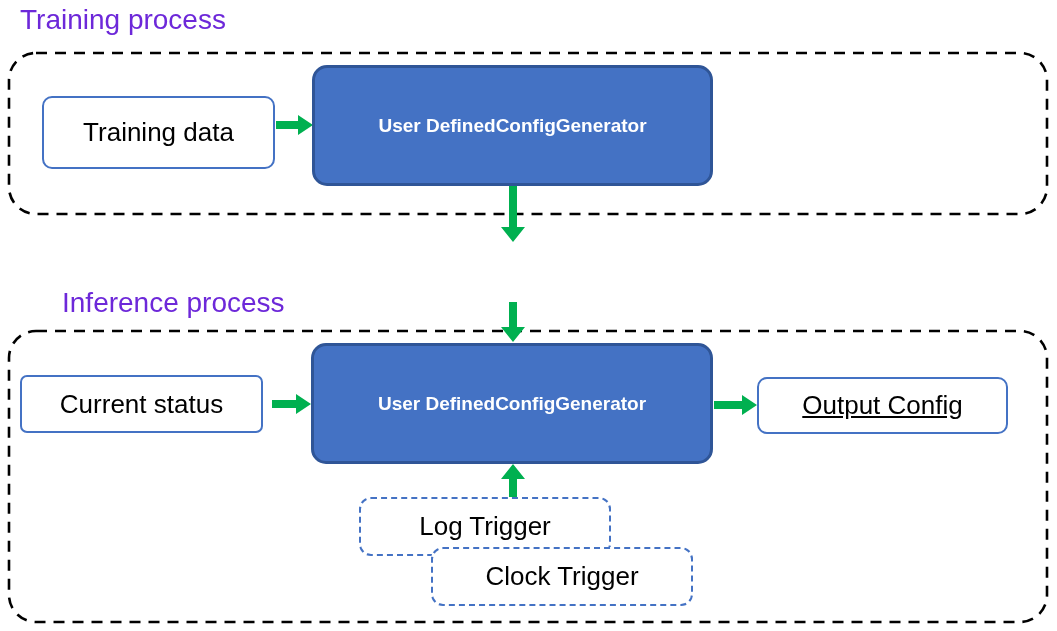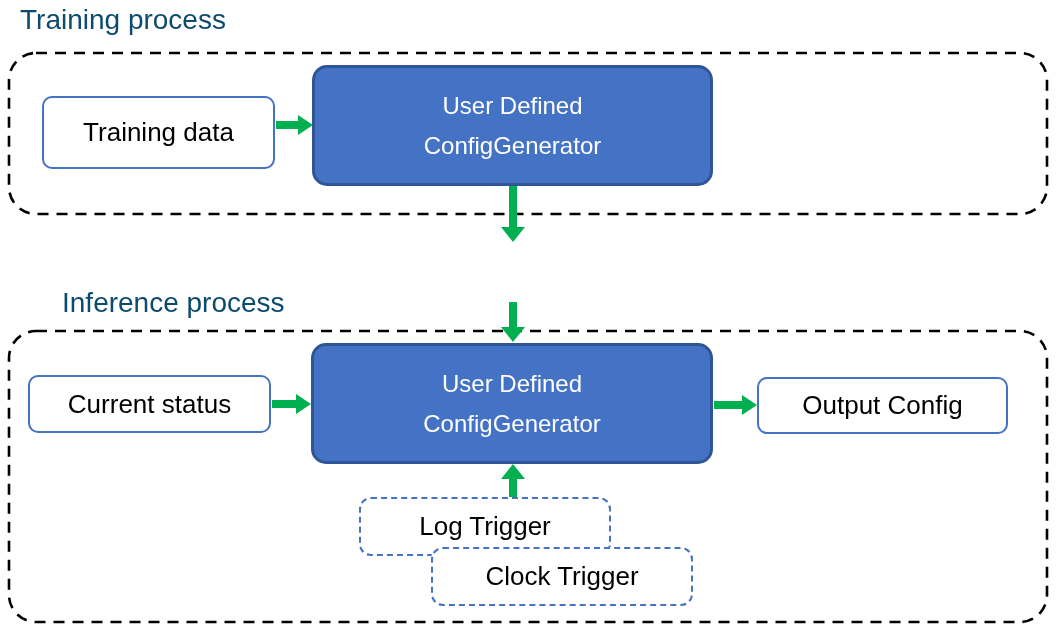--- a/index.html
+++ b/index.html
@@ -7,21 +7,21 @@
     position: relative;
     width: 1057px;
     height: 631px;
     background: #ffffff;
     font-family: "Liberation Sans", sans-serif;
     overflow: hidden;
   }
   .section-label {
     position: absolute;
     font-size: 28px;
-    color: #0c4a6e;
+    color: #6d28d9;
     white-space: nowrap;
     z-index: 3;
   }
   .svg-layer {
     position: absolute;
     left: 0; top: 0;
     width: 1057px; height: 631px;
     z-index: 1;
   }
   .box {
@@ -39,41 +39,42 @@
     border-radius: 10px;
     font-size: 26px;
     color: #000000;
     z-index: 10;
   }
   .gen-box {
     background: #4472C4;
     border: 3px solid #2F5597;
     border-radius: 15px;
     color: #ffffff;
-    font-size: 24px;
+    font-size: 19px;
     line-height: 40px;
-    flex-direction: column;
+    flex-direction: row;
     z-index: 10;
+    font-weight: bold;
   }
   .trigger-box {
     background: #ffffff;
     border: 2px dashed #4472C4;
     border-radius: 12px;
     font-size: 26px;
     color: #000000;
   }
   
   #training-label   { left: 20px;  top: 4px; }
   #inference-label  { left: 18px;  top: 287px; margin-left: 44px; }
   #training-data    { left: 42px;  top: 96px;  width: 233px; height: 73px; }
   #training-gen     { left: 312px; top: 65px;  width: 401px; height: 121px; }
   #checkpoint       { left: 397px; top: 243px; width: 234px; height: 58px; }
-  #current-status   { left: 28px;  top: 375px; width: 243px; height: 58px; }
+  #current-status   { left: 20px;  top: 375px; width: 243px; height: 58px; border-radius: 7px; }
   #inference-gen    { left: 311px; top: 343px; width: 402px; height: 121px; }
-  #output-config    { left: 757px; top: 377px; width: 251px; height: 57px; }
+  #output-config    { left: 757px; top: 377px; width: 251px; height: 57px; text-decoration: underline; }
   #log-trigger      { left: 359px; top: 497px; width: 252px; height: 59px; z-index: 11; }
   #clock-trigger    { left: 431px; top: 547px; width: 262px; height: 59px; z-index: 12; }
 </style>
 </head>
 <body>
 
 <div class="canvas">
 
   <svg class="svg-layer" width="1057" height="631" viewBox="0 0 1057 631" xmlns="http://www.w3.org/2000/svg">
 

